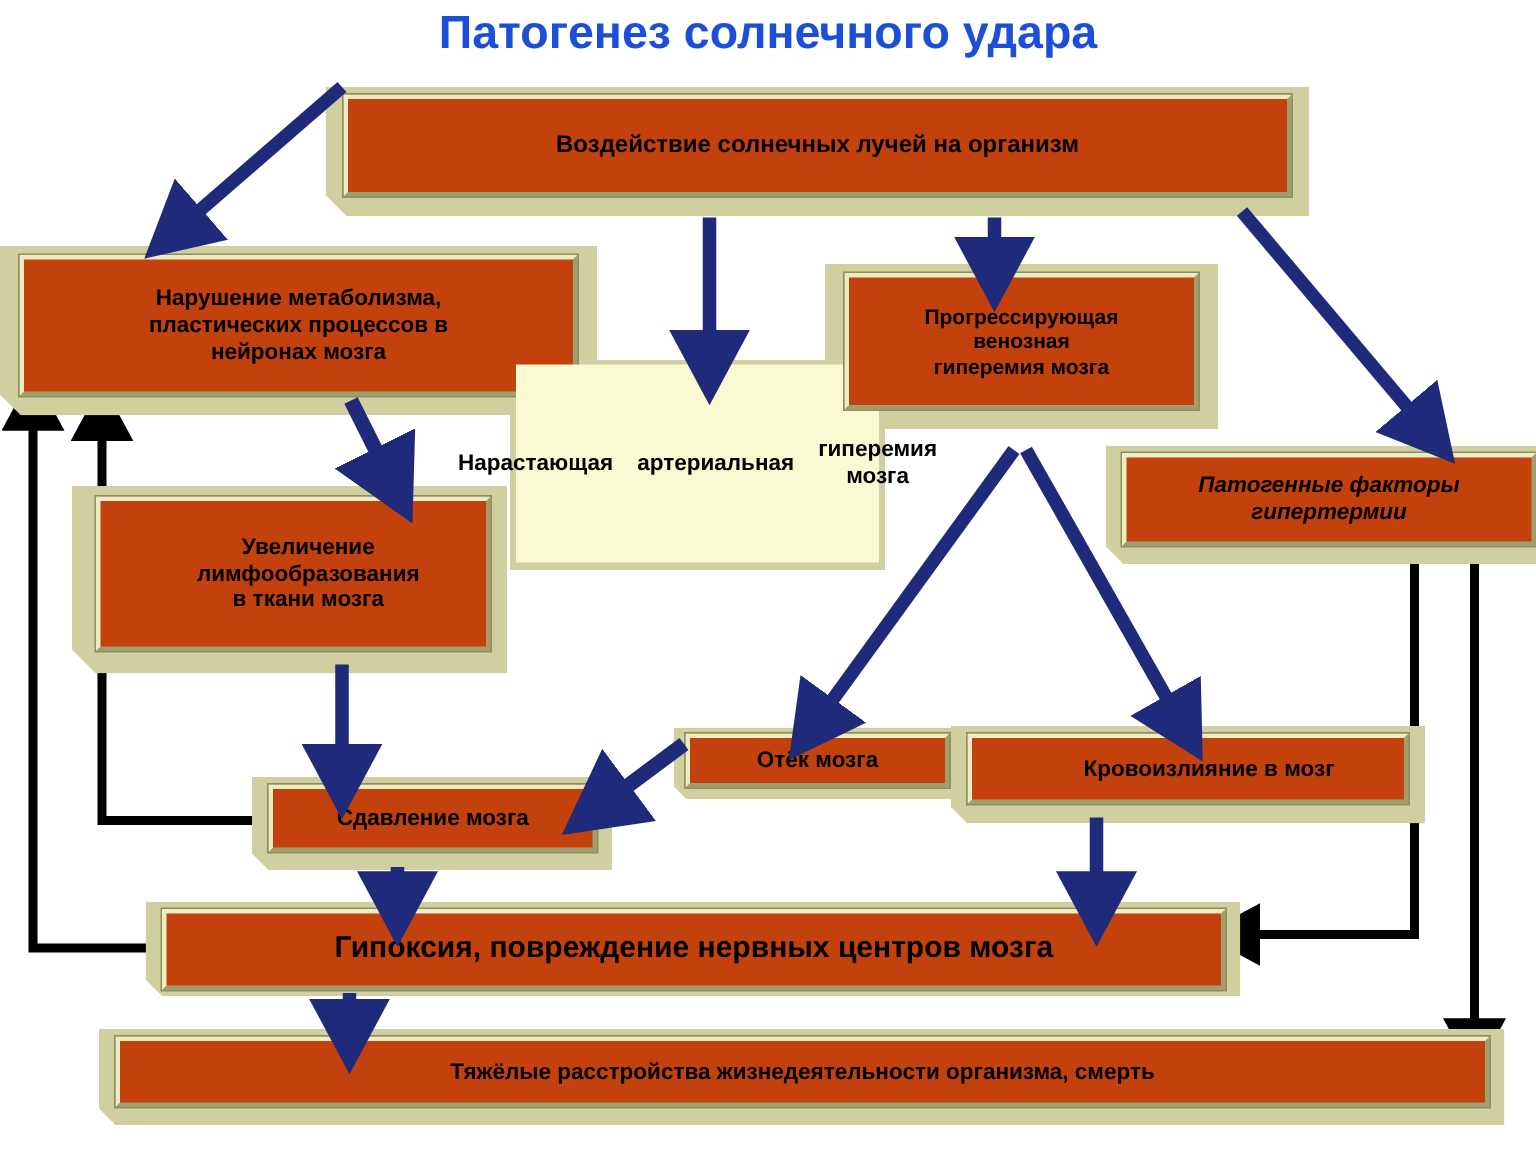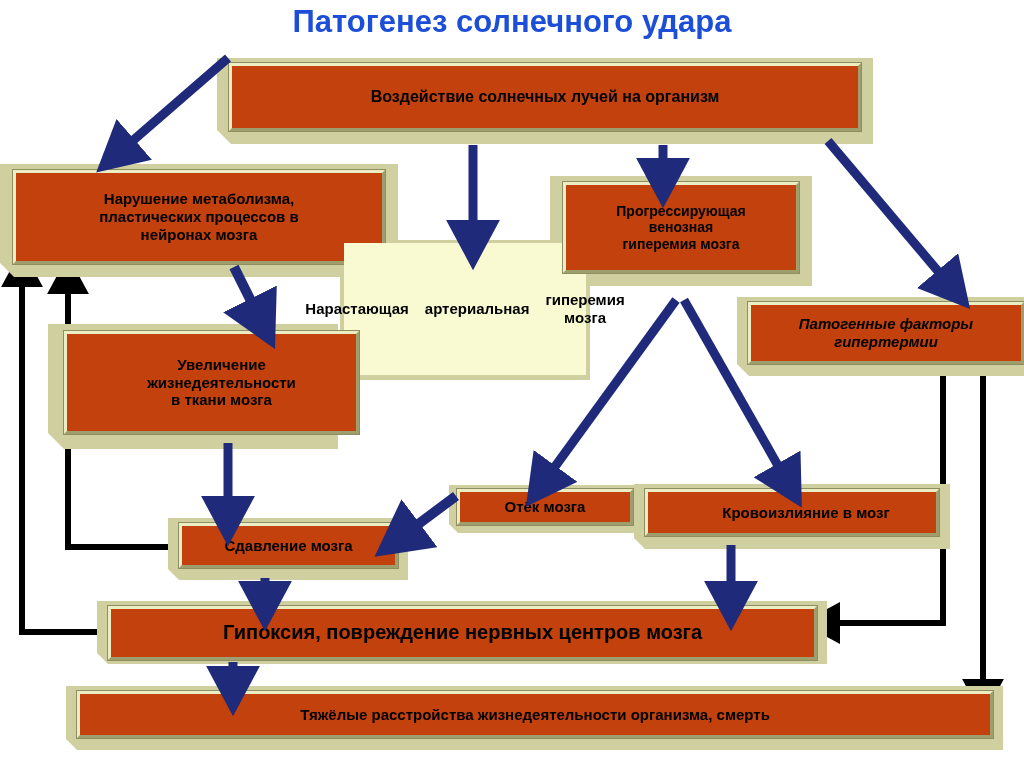--- a/index.html
+++ b/index.html
@@ -123,23 +123,23 @@
 
   <div class="plate" style="left:737px;top:297px;width:287px;height:79px;
               clip-path:polygon(0 0,287px 0,287px 79px,12px 79px,0 67px);"></div>
   <div class="box" style="left:748px;top:302px;width:276px;height:62px;font-size:15px;flex-direction:column;font-style:italic;">
     <span class="txt">Патогенные факторы</span>
     <span class="txt">гипертермии</span>
   </div>
 
   <div class="plate" style="left:48px;top:324px;width:290px;height:125px;
               clip-path:polygon(0 0,290px 0,290px 125px,16px 125px,0 109px);"></div>
-  <div class="box" style="left:64px;top:331px;width:295px;height:103px;font-size:15px;flex-direction:column;padding-left:20px;">
+  <div class="box" style="left:64px;top:331px;width:263px;height:103px;font-size:15px;flex-direction:column;padding-left:20px;">
     <span class="txt">Увеличение</span>
-    <span class="txt">жизнедеятельности</span>
+    <span class="txt">лимфообразования</span>
     <span class="txt">в ткани мозга</span>
   </div>
 
   <div class="plate" style="left:449px;top:485px;width:186px;height:48px;
               clip-path:polygon(0 0,186px 0,186px 48px,9px 48px,0 39px);"></div>
   <div class="box" style="left:457px;top:489px;width:176px;height:36px;font-size:15px;">
     <span class="txt">Отёк мозга</span>
   </div>
 
   <div class="plate" style="left:634px;top:484px;width:316px;height:65px;

